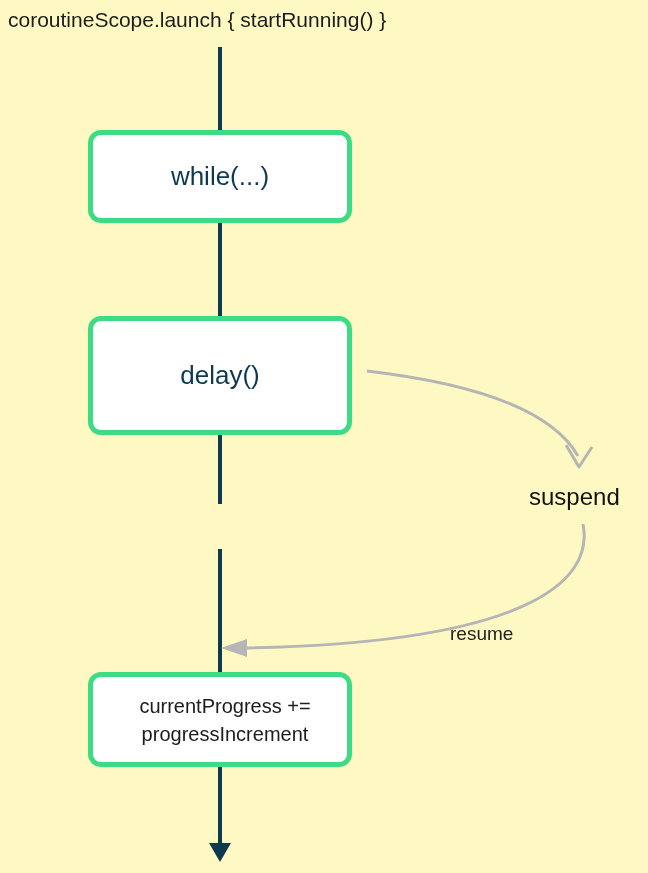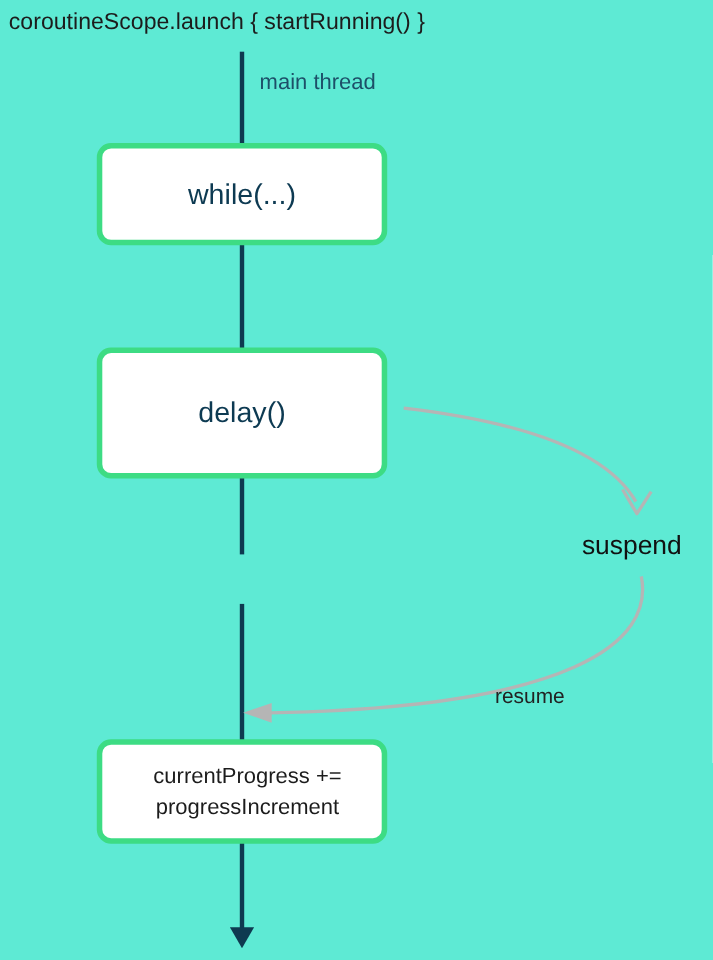--- a/index.html
+++ b/index.html
@@ -1,21 +1,21 @@
 <!DOCTYPE html>
 <html style="--green: #3ddc84; --teal: #0e3a50; --teal-text: #0d3a52; --teal-label: #1d4f68; --gray: #b5b5b5; --ink: #1c1c1c;"><head>
 <meta charset="utf-8">
 <style>
   html, body { margin: 0; padding: 0; background: #ffffff; }
   body { font-family: "Liberation Sans", sans-serif; }
   .canvas {
     position: relative;
     width: 648px;
     height: 873px;
-    background: #5eead4;
+    background: #fef9c3;
     overflow: hidden;
   }
   .title {
     position: absolute;
     left: 8px; top: 8px;
     font-size: 21px;
     color: var(--ink, #1c1c1c);
     white-space: nowrap;
   }
   .thread-label {
@@ -104,21 +104,20 @@
 
   <div class="title">coroutineScope.launch { startRunning() }</div>
 
   <div class="thread-seg seg1"></div>
   <div class="thread-seg seg2"></div>
   <div class="thread-seg seg3"></div>
   <div class="thread-seg seg4"></div>
   <div class="thread-seg seg5"></div>
   <div class="thread-arrowhead"></div>
 
-  <div class="thread-label">main thread</div>
 
   <svg class="curves" viewBox="0 0 648 873" xmlns="http://www.w3.org/2000/svg">
 
     <path d="M 367 371 C 470 383, 551 409, 578 456" style="fill:none; stroke: var(--gray, #b5b5b5); stroke-width: 3;"></path>
     <path d="M 566 445 L 579 467 L 592 447" style="fill:none; stroke: var(--gray, #b5b5b5); stroke-width: 3; stroke-linejoin: round;"></path>
 
     <path d="M 583 524 C 595 584, 520 643, 246 648" style="fill:none; stroke: var(--gray, #b5b5b5); stroke-width: 3;"></path>
     <polygon points="221,648 247,639 247,657" style="fill: var(--gray, #b5b5b5); stroke: none;"></polygon>
   </svg>
 

